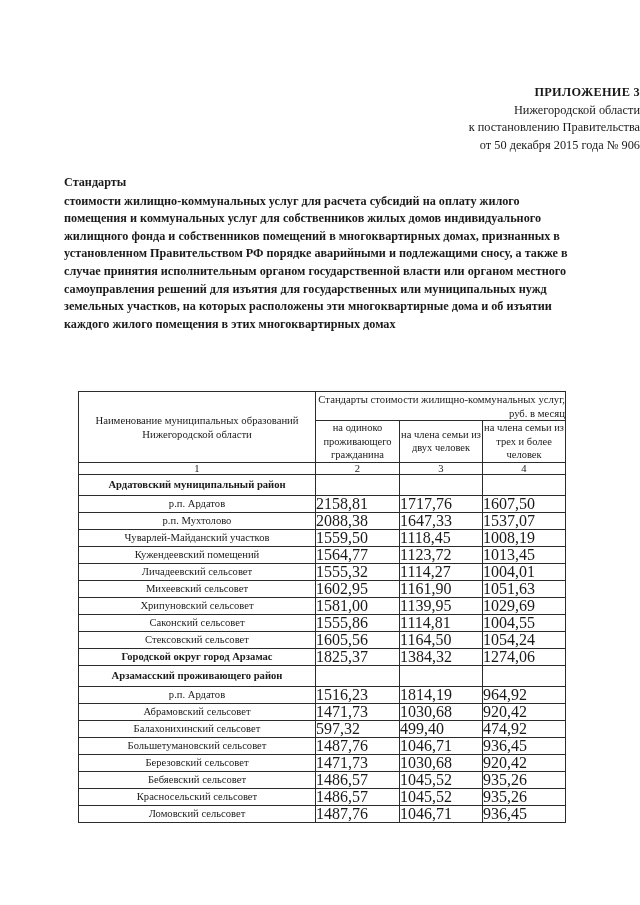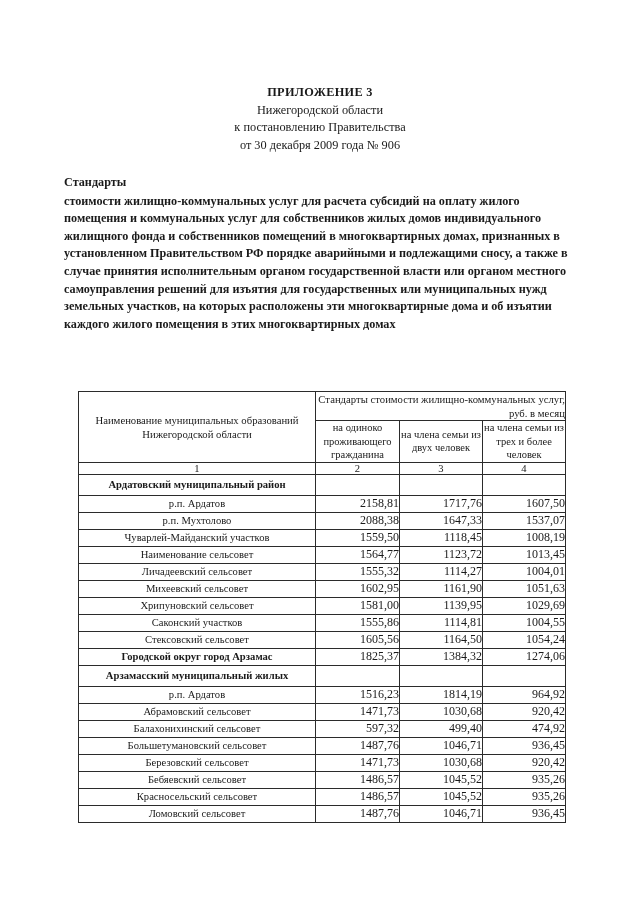--- a/index.html
+++ b/index.html
@@ -29,20 +29,21 @@
     top: 84px;
     left: 0;
     width: 640px;
     text-align: center;
     font-size: 12.3px;
     line-height: 17.6px;
   }
   .appendix-block .line {
     display: block;
     white-space: nowrap;
+    text-align: right;
   }
   .appendix-block .line-1 {
     font-weight: bold;
     letter-spacing: 0.3px;
   }
 
   
   .doc-title {
     position: absolute;
     top: 174px;
@@ -114,40 +115,40 @@
     padding: 2px 4px 2px 6px;
     line-height: 13px;
     font-size: 10.6px;
     white-space: nowrap;
     overflow: hidden;
   }
   td.cell-name.group {
     font-weight: bold;
   }
   td.cell-num {
-    text-align: right;
+    text-align: left;
     padding: 2px 6px 2px 4px;
     line-height: 13px;
-    font-size: 12px;
+    font-size: 16px;
   }
   td.cell-num.blank {
     padding: 2px 0;
   }
   tr.data-row td { height: 16px; }
 </style>
 </head>
 <body>
 
 <div class="page">
 
   <div class="appendix-block">
     <span class="line line-1">ПРИЛОЖЕНИЕ 3</span>
     <span class="line">Нижегородской области</span>
     <span class="line">к постановлению Правительства</span>
-    <span class="line">от 30 декабря 2009 года № 906</span>
+    <span class="line">от 50 декабря 2015 года № 906</span>
   </div>
 
   <div class="doc-title">
     <span class="title-word">Стандарты</span>
     <span class="title-body">стоимости жилищно-коммунальных услуг для расчета субсидий на оплату жилого помещения и коммунальных услуг для собственников жилых домов индивидуального жилищного фонда и собственников помещений в многоквартирных домах, признанных в установленном Правительством РФ порядке аварийными и подлежащими сносу, а также в случае принятия исполнительным органом государственной власти или органом местного самоуправления решений для изъятия для государственных или муниципальных нужд земельных участков, на которых расположены эти многоквартирные дома и об изъятии каждого жилого помещения в этих многоквартирных домах</span>
   </div>
 
   <div class="table-wrap">
     <table class="std">
       <colgroup>
@@ -192,21 +193,21 @@
             <td class="cell-num">1647,33</td>
             <td class="cell-num">1537,07</td>
           </tr>
           <tr class="data-row">
             <td class="cell-name">Чуварлей-Майданский участков</td>
             <td class="cell-num">1559,50</td>
             <td class="cell-num">1118,45</td>
             <td class="cell-num">1008,19</td>
           </tr>
           <tr class="data-row">
-            <td class="cell-name">Наименование сельсовет</td>
+            <td class="cell-name">Кужендеевский помещений</td>
             <td class="cell-num">1564,77</td>
             <td class="cell-num">1123,72</td>
             <td class="cell-num">1013,45</td>
           </tr>
           <tr class="data-row">
             <td class="cell-name">Личадеевский сельсовет</td>
             <td class="cell-num">1555,32</td>
             <td class="cell-num">1114,27</td>
             <td class="cell-num">1004,01</td>
           </tr>
@@ -216,39 +217,39 @@
             <td class="cell-num">1161,90</td>
             <td class="cell-num">1051,63</td>
           </tr>
           <tr class="data-row">
             <td class="cell-name">Хрипуновский сельсовет</td>
             <td class="cell-num">1581,00</td>
             <td class="cell-num">1139,95</td>
             <td class="cell-num">1029,69</td>
           </tr>
           <tr class="data-row">
-            <td class="cell-name">Саконский участков</td>
+            <td class="cell-name">Саконский сельсовет</td>
             <td class="cell-num">1555,86</td>
             <td class="cell-num">1114,81</td>
             <td class="cell-num">1004,55</td>
           </tr>
           <tr class="data-row">
             <td class="cell-name">Стексовский сельсовет</td>
             <td class="cell-num">1605,56</td>
             <td class="cell-num">1164,50</td>
             <td class="cell-num">1054,24</td>
           </tr>
           <tr class="data-row">
             <td class="cell-name group">Городской округ город Арзамас</td>
             <td class="cell-num">1825,37</td>
             <td class="cell-num">1384,32</td>
             <td class="cell-num">1274,06</td>
           </tr>
           <tr class="data-row">
-            <td class="cell-name group">Арзамасский муниципальный жилых</td>
+            <td class="cell-name group">Арзамасский проживающего район</td>
             <td class="cell-num blank"></td>
             <td class="cell-num blank"></td>
             <td class="cell-num blank"></td>
           </tr>
           <tr class="data-row">
             <td class="cell-name">р.п. Ардатов</td>
             <td class="cell-num">1516,23</td>
             <td class="cell-num">1814,19</td>
             <td class="cell-num">964,92</td>
           </tr>

